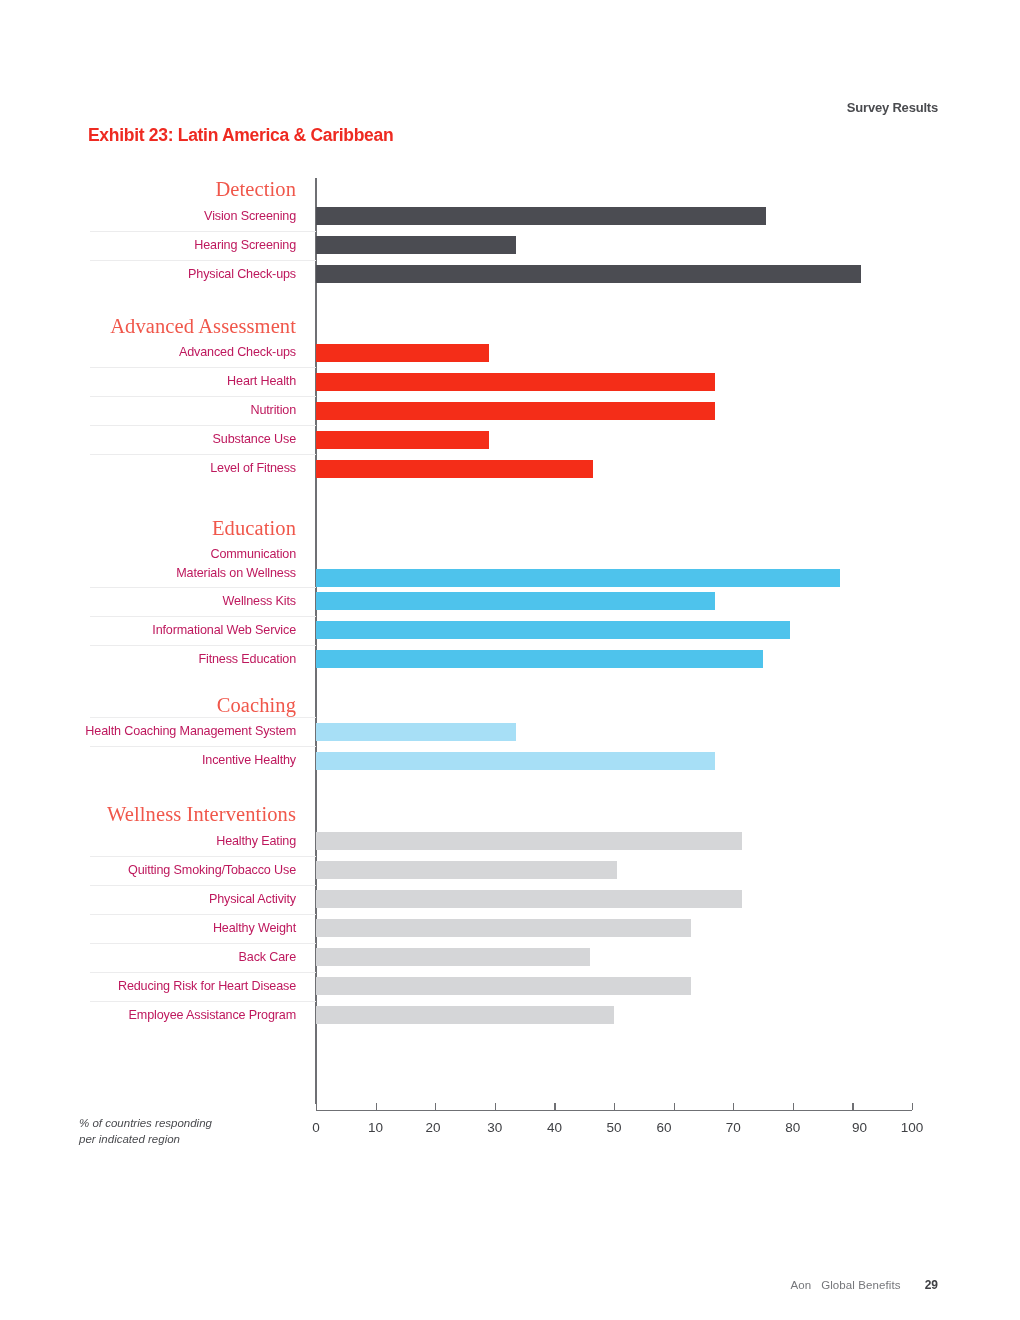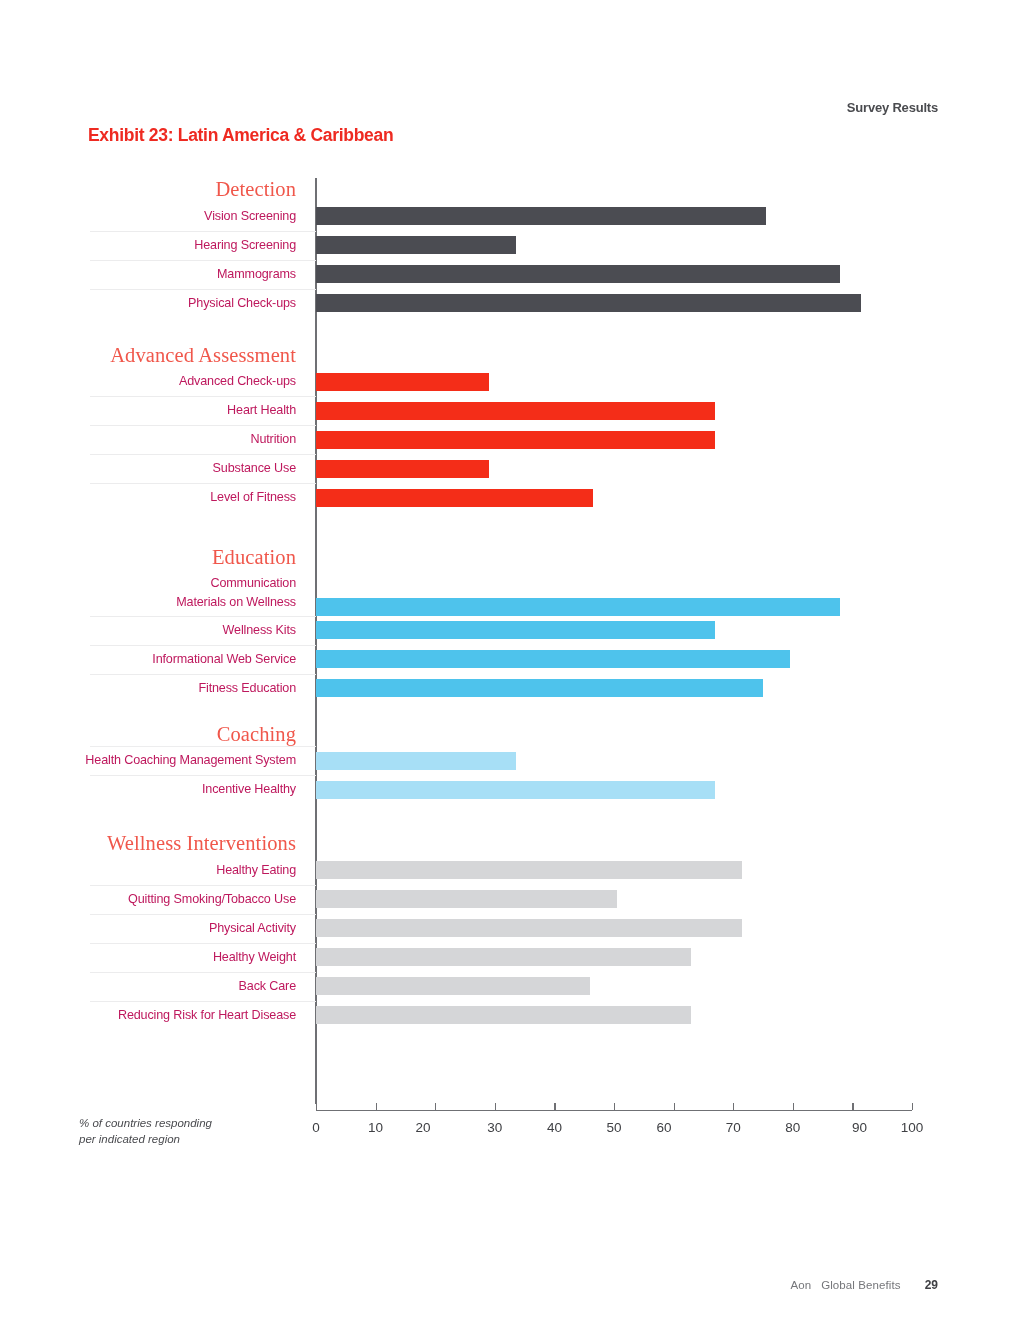--- a/index.html
+++ b/index.html
@@ -200,27 +200,20 @@
         </div>
         <div class="row">
           <div class="row-rule"></div>
           <div class="row-label">Hearing Screening</div>
           <div class="bar-track" style="height: 29px;">
             <div class="bar" style="width: 199.66px; background: rgb(75, 76, 82);"></div>
           </div>
         </div>
         <div class="row">
           <div class="row-rule"></div>
-          <div class="row-label">Mammograms</div>
-          <div class="bar-track" style="height: 29px;">
-            <div class="bar" style="width: 524.48px; background: rgb(75, 76, 82);"></div>
-          </div>
-        </div>
-        <div class="row">
-          <div class="row-rule"></div>
           <div class="row-label">Physical Check-ups</div>
           <div class="bar-track" style="height: 29px;">
             <div class="bar" style="width: 545.34px; background: rgb(75, 76, 82);"></div>
           </div>
         </div>
         <div class="group-gap" style="height: 26px;"></div>
       </div>
       <div class="group">
         <div class="group-title">Advanced Assessment</div>
         <div class="row">
@@ -348,30 +341,37 @@
             <div class="bar" style="width: 274.16px; background: rgb(213, 214, 216);"></div>
           </div>
         </div>
         <div class="row">
           <div class="row-rule"></div>
           <div class="row-label">Reducing Risk for Heart Disease</div>
           <div class="bar-track" style="height: 29px;">
             <div class="bar" style="width: 375.48px; background: rgb(213, 214, 216);"></div>
           </div>
         </div>
+        <div class="row">
+          <div class="row-rule"></div>
+          <div class="row-label">Employee Assistance Program</div>
+          <div class="bar-track" style="height: 29px;">
+            <div class="bar" style="width: 298px; background: rgb(213, 214, 216);"></div>
+          </div>
+        </div>
         <div class="group-gap"></div>
       </div>
     </div>
   <div class="xaxis" id="xaxis" style="top: 932px;">
       <div class="xtick" style="left: 0px;"></div>
       <div class="xlabel" style="left: 0px;">0</div>
       <div class="xtick" style="left: 59.6px;"></div>
       <div class="xlabel" style="left: 59.6px;">10</div>
       <div class="xtick" style="left: 119.2px;"></div>
-      <div class="xlabel" style="left: 107px;">20</div>
+      <div class="xlabel" style="left: 117px;">20</div>
       <div class="xtick" style="left: 178.8px;"></div>
       <div class="xlabel" style="left: 178.8px;">30</div>
       <div class="xtick" style="left: 238.4px;"></div>
       <div class="xlabel" style="left: 238.4px;">40</div>
       <div class="xtick" style="left: 298px;"></div>
       <div class="xlabel" style="left: 298px;">50</div>
       <div class="xtick" style="left: 357.6px;"></div>
       <div class="xlabel" style="left: 348px;">60</div>
       <div class="xtick" style="left: 417.2px;"></div>
       <div class="xlabel" style="left: 417.2px;">70</div>

